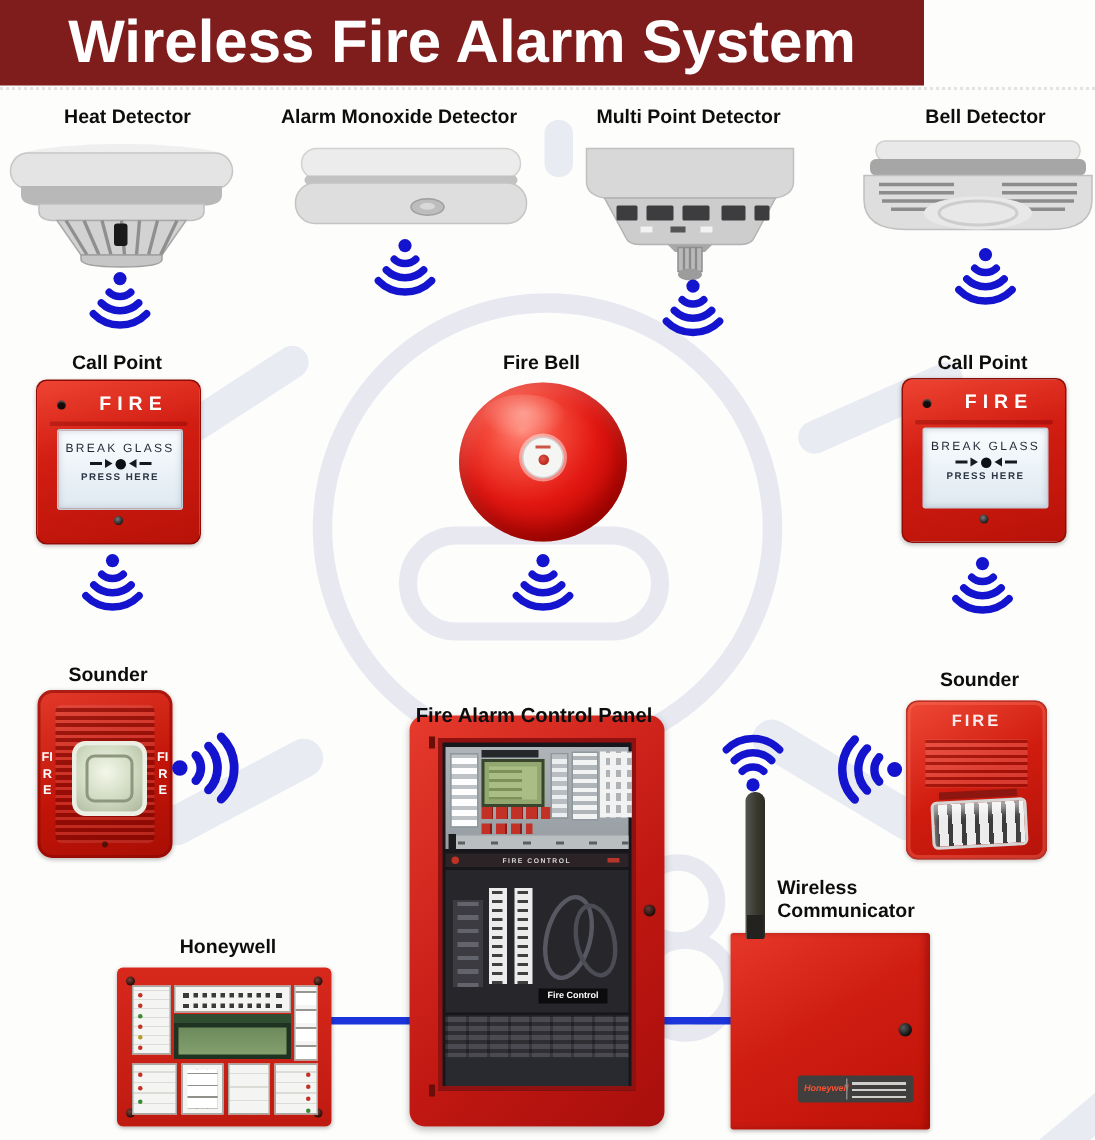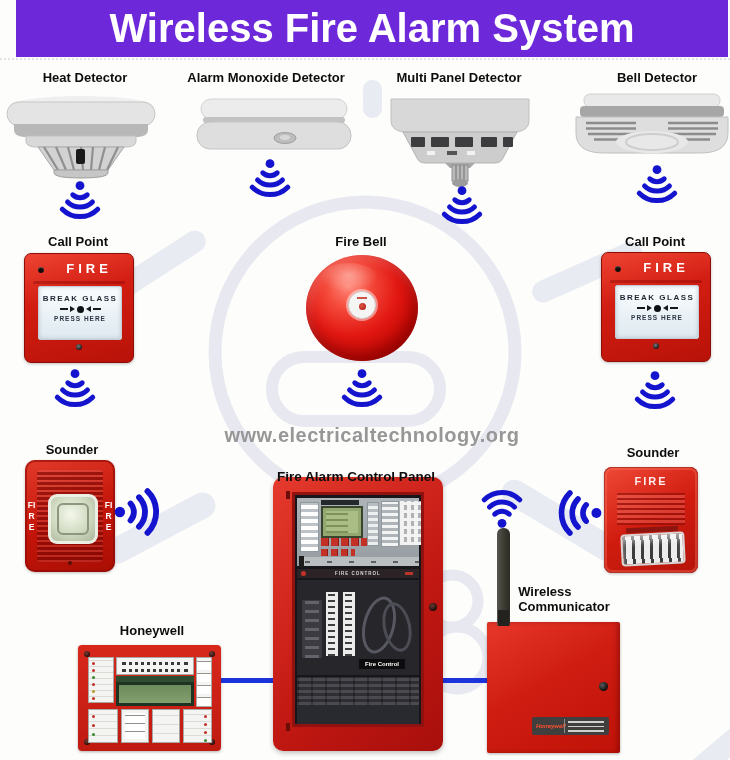--- a/index.html
+++ b/index.html
@@ -1,21 +1,21 @@
 <!DOCTYPE html>
 <html style="--wifi-blue: #1414cf; --line-blue: #1c35db;"><head>
 <meta charset="utf-8">
 <style>
   html,body{margin:0;padding:0;}
   body{font-family:"Liberation Sans",sans-serif;background:#fff;}
   .canvas{position:relative;width:730px;height:760px;background:#fdfdfc;overflow:hidden;}
   .abs{position:absolute;}
 
   
-  .banner{left:16px;top:0;width:712px;height:57px;background:#6d28d9;}
+  .banner{left:0;top:0;width:616px;height:57px;background:#7f1d1d;}
   .banner h1{margin:0;height:57px;line-height:57px;text-align:center;color:#fff;
     font-size:40px;font-weight:bold;letter-spacing:0;}
   .banner-sep{left:0;top:58px;width:730px;height:0;border-top:2px dotted #e3e3e3;}
 
   
   .wm-layer{left:0;top:0;width:730px;height:760px;z-index:1;}
   
   .lbl{z-index:6;transform:translateX(-50%);white-space:nowrap;font-weight:bold;
        font-size:13px;color:#0d0d0d;}
   .lbl.big{font-size:13.5px;}
@@ -42,21 +42,21 @@
       box-shadow:0 1px 3px rgba(0,0,0,.25);}
   .cp-led{position:absolute;left:13px;top:13px;width:6px;height:6px;border-radius:50%;
       background:#140a0a;box-shadow:inset 0 1px 1px rgba(255,255,255,.3);}
   .cp-head{position:absolute;left:24px;top:7px;right:4px;text-align:center;color:#fff;
       font-weight:bold;font-size:13px;letter-spacing:4px;}
   .cp-crease{position:absolute;left:8px;right:8px;top:27px;height:3px;border-radius:2px;
       background:rgba(120,0,0,.35);}
   .cp-glass{position:absolute;left:13px;top:32px;width:82px;height:52px;border-radius:2px;
       background:linear-gradient(#fbfdff,#e9f1f6 60%,#dfe9f0);border:1px solid #c3ced6;
       box-shadow:inset 0 0 4px rgba(140,160,175,.5);text-align:center;}
-  .cp-bg{margin-top:7px;font-size:8px;font-weight:bold;color:#1f2733;letter-spacing:1.5px;}
+  .cp-bg{margin-top:7px;font-size:8px;font-weight:normal;color:#1f2733;letter-spacing:1.5px;}
   .cp-ph{margin-top:2px;font-size:6.5px;font-weight:bold;color:#2c3644;letter-spacing:1px;}
   .cp-arrows{margin-top:2px;height:8px;display:flex;align-items:center;justify-content:center;gap:2px;}
   .cp-bar{width:8px;height:2px;background:#14181f;}
   .cp-tri-r{width:0;height:0;border-top:3px solid transparent;border-bottom:3px solid transparent;border-left:5px solid #14181f;}
   .cp-tri-l{width:0;height:0;border-top:3px solid transparent;border-bottom:3px solid transparent;border-right:5px solid #14181f;}
   .cp-dot{width:7px;height:7px;border-radius:50%;background:#0c0f14;}
   .cp-screw{position:absolute;left:51px;top:90px;width:6px;height:6px;border-radius:50%;
       background:radial-gradient(circle at 40% 35%,#777,#151515 75%);}
 
   
@@ -228,21 +228,21 @@
     </g>
   </svg>
 
   <div class="abs banner">
     <h1>Wireless Fire Alarm System</h1>
   </div>
   <div class="abs banner-sep"></div>
 
   <div class="abs lbl" style="left:85px;top:70px;">Heat Detector</div>
   <div class="abs lbl" style="left:266px;top:70px;">Alarm Monoxide Detector</div>
-  <div class="abs lbl" style="left:459px;top:70px;">Multi Panel Detector</div>
+  <div class="abs lbl" style="left:459px;top:70px;">Multi Point Detector</div>
   <div class="abs lbl" style="left:657px;top:70px;">Bell Detector</div>
 
   <div class="abs dev" style="left:4px;top:92px;width:154px;height:88px;">
     <svg viewBox="0 0 154 88">
       <ellipse cx="77" cy="14" rx="72" ry="10" fill="#efefef"></ellipse>
       <rect x="3" y="10" width="148" height="24" rx="12" fill="#e4e4e4" stroke="#c6c6c6"></rect>
       <path d="M10 32 h134 v6 q0 6 -10 7 h-114 q-10 -1 -10 -7 z" fill="#b8b8b8"></path>
       <path d="M22 44 h110 v5 q0 5 -8 6 h-94 q-8 -1 -8 -6 z" fill="#d9d9d9" stroke="#bfbfbf"></path>
       <path d="M34 55 L120 55 L104 78 L50 78 Z" fill="#d2d2d2" stroke="#a8a8a8"></path>
       <g stroke="#8f8f8f" stroke-width="2.2">
@@ -423,21 +423,20 @@
       <svg viewBox="0 0 48 48">
         <circle cx="24" cy="41" r="4.6" fill="currentColor"></circle>
         <g fill="none" stroke="currentColor" stroke-width="5.2" stroke-linecap="round">
           <path d="M16.5 31.5 A11 11 0 0 1 31.5 31.5"></path>
           <path d="M11 24 A18.5 18.5 0 0 1 37 24"></path>
           <path d="M5.5 16.5 A26 26 0 0 1 42.5 16.5"></path>
         </g>
       </svg>
     </div>
 
-  <div class="abs wm-text" style="left:372px;top:424px;">www.electricaltechnology.org</div>
   <div class="abs lbl" style="left:72px;top:442px;">Sounder</div>
   <div class="abs lbl big" style="left:356px;top:445px;margin-top:24px;">Fire Alarm Control Panel</div>
   <div class="abs lbl" style="left:653px;top:445px;">Sounder</div>
 
   <div class="abs snd-l" style="left:25px;top:460px;">
     <div class="snd-ridges-l"></div>
     <div class="snd-vtext vl">FIRE</div>
     <div class="snd-vtext vr">FIRE</div>
     <div class="snd-lens"></div>
     <div class="snd-l-screw"></div>

